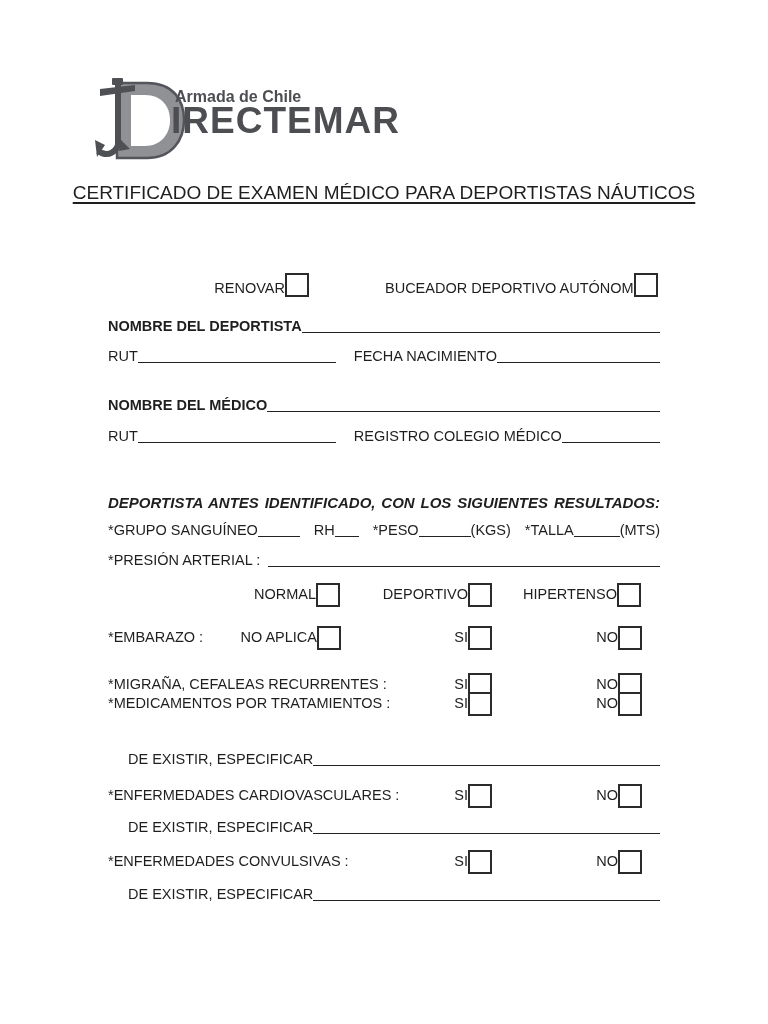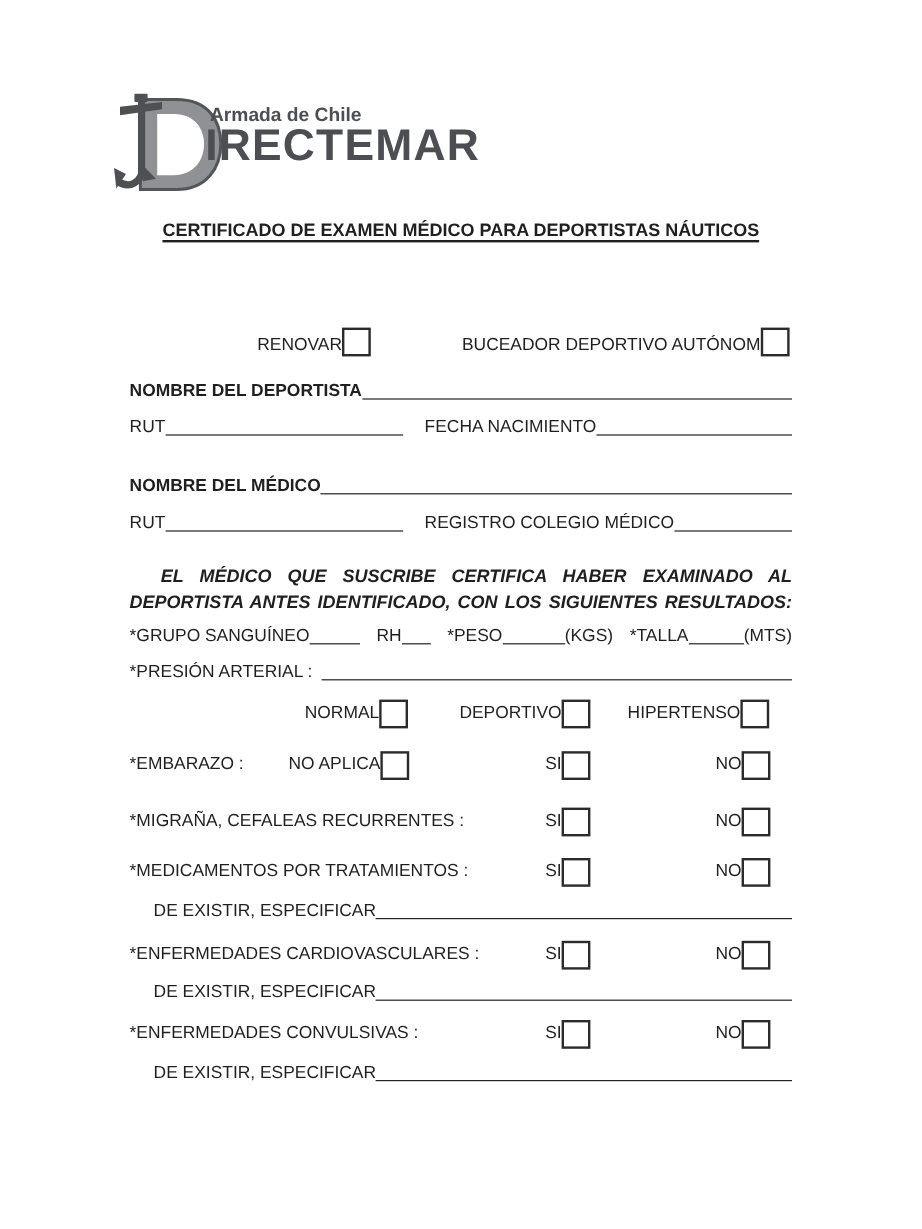--- a/index.html
+++ b/index.html
@@ -18,21 +18,21 @@
   .gap{flex:0 0 18px;}
   .lbl{white-space:nowrap;}
   
   .qrow{position:absolute;left:108px;width:552px;height:28px;line-height:18px;}
   .checkbox{position:absolute;width:24px;height:24px;border:2px solid #2b2b2b;background:#fff;box-sizing:border-box;}
   .checkbox .cb-label{position:absolute;right:100%;margin-right:2px;white-space:nowrap;line-height:18px;}
   .checkbox.lo{top:-2px;} .checkbox.lo .cb-label{top:0px;}
   .checkbox.mid{top:-6px;} .checkbox.mid .cb-label{top:4px;}
   .checkbox.hi{top:-13px;} .checkbox.hi .cb-label{top:11px;}
   
-  .title-row{position:absolute;left:0;top:183px;width:768px;text-align:center;font-weight:bold;font-size:15px;line-height:20px;}
+  .title-row{position:absolute;left:0;top:183px;width:768px;text-align:center;font-weight:normal;font-size:19px;line-height:20px;}
   .title-row span{text-decoration:underline;text-decoration-thickness:1.5px;text-underline-offset:3px;}
   
   .just{position:absolute;left:108px;width:552px;font-weight:bold;font-style:italic;font-size:15px;line-height:20px;
         text-align:justify;text-align-last:justify;box-sizing:border-box;}
   
   .logo{position:absolute;left:95px;top:76px;width:360px;height:92px;}
   .logo-org{position:absolute;left:80px;top:13px;font-size:16px;font-weight:bold;color:#4c4e52;line-height:16px;}
   .logo-brand{position:absolute;left:76px;top:26px;font-size:37px;font-weight:bold;color:#4c4e52;letter-spacing:1px;line-height:37px;}
   .logo-glyph{position:absolute;left:0;top:2px;}
 </style>
@@ -92,21 +92,20 @@
   </div>
 
   <div class="frow" style="top:427px">
     <span class="lbl">RUT</span>
     <span class="fillfx" style="width:198px"></span>
     <span class="gap"></span>
     <span class="lbl">REGISTRO COLEGIO MÉDICO</span>
     <span class="fill"></span>
   </div>
 
-  <div class="just" style="top:471px;padding-left:26px">EL MÉDICO QUE SUSCRIBE CERTIFICA HABER EXAMINADO AL</div>
   <div class="just" style="top:493px">DEPORTISTA ANTES IDENTIFICADO, CON LOS SIGUIENTES RESULTADOS:</div>
 
   <div class="frow" style="top:521px;justify-content:space-between">
     <span style="display:flex;align-items:flex-end">
       <span class="lbl">*GRUPO SANGUÍNEO</span>
       <span class="fillfx" style="width:42px"></span>
     </span>
     <span style="display:flex;align-items:flex-end">
       <span class="lbl">RH</span>
       <span class="fillfx" style="width:24px"></span>
@@ -157,21 +156,21 @@
   <div class="qrow" style="top:675px">
     <span class="t" style="left:0">*MIGRAÑA, CEFALEAS RECURRENTES :</span>
     <span class="checkbox lo" style="left:360px">
       <span class="cb-label">SI</span>
     </span>
     <span class="checkbox lo" style="left:510px">
       <span class="cb-label">NO</span>
     </span>
   </div>
 
-  <div class="qrow" style="top:717px">
+  <div class="qrow" style="top:694px">
     <span class="t" style="left:0">*MEDICAMENTOS POR TRATAMIENTOS :</span>
     <span class="checkbox lo" style="left:360px">
       <span class="cb-label">SI</span>
     </span>
     <span class="checkbox lo" style="left:510px">
       <span class="cb-label">NO</span>
     </span>
   </div>
 
   <div class="frow" style="top:750px;padding-left:20px;width:532px">

